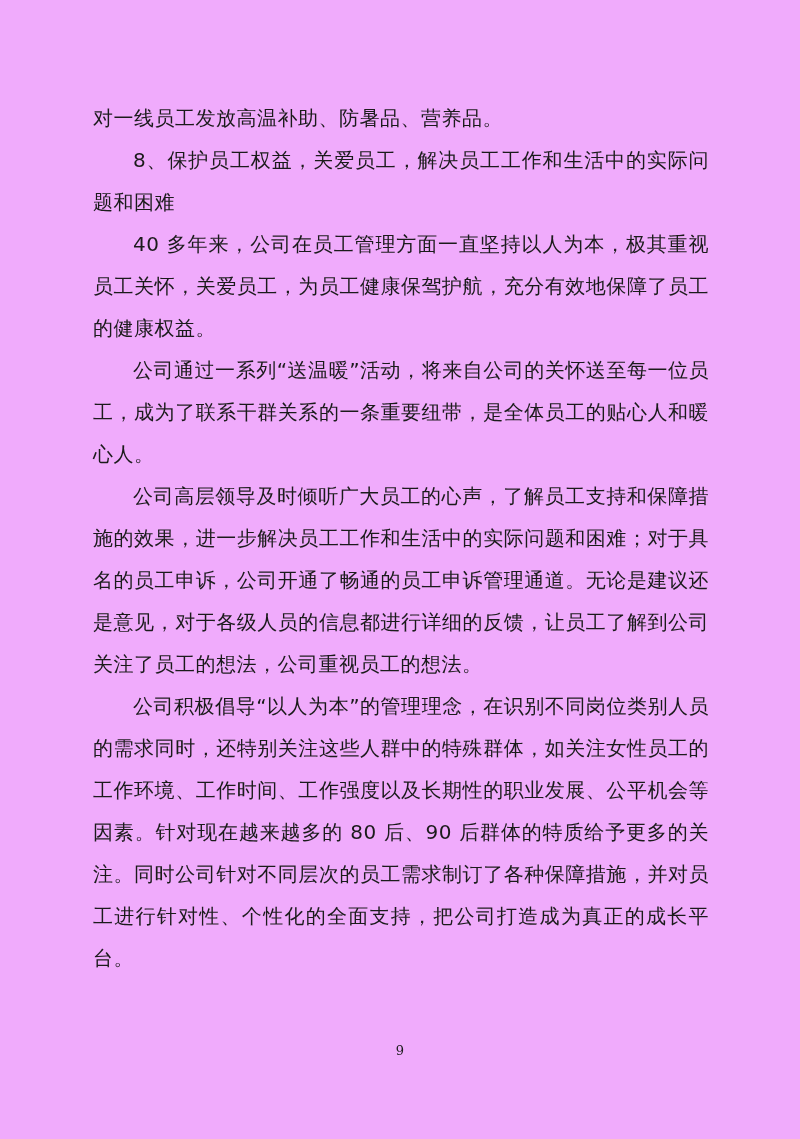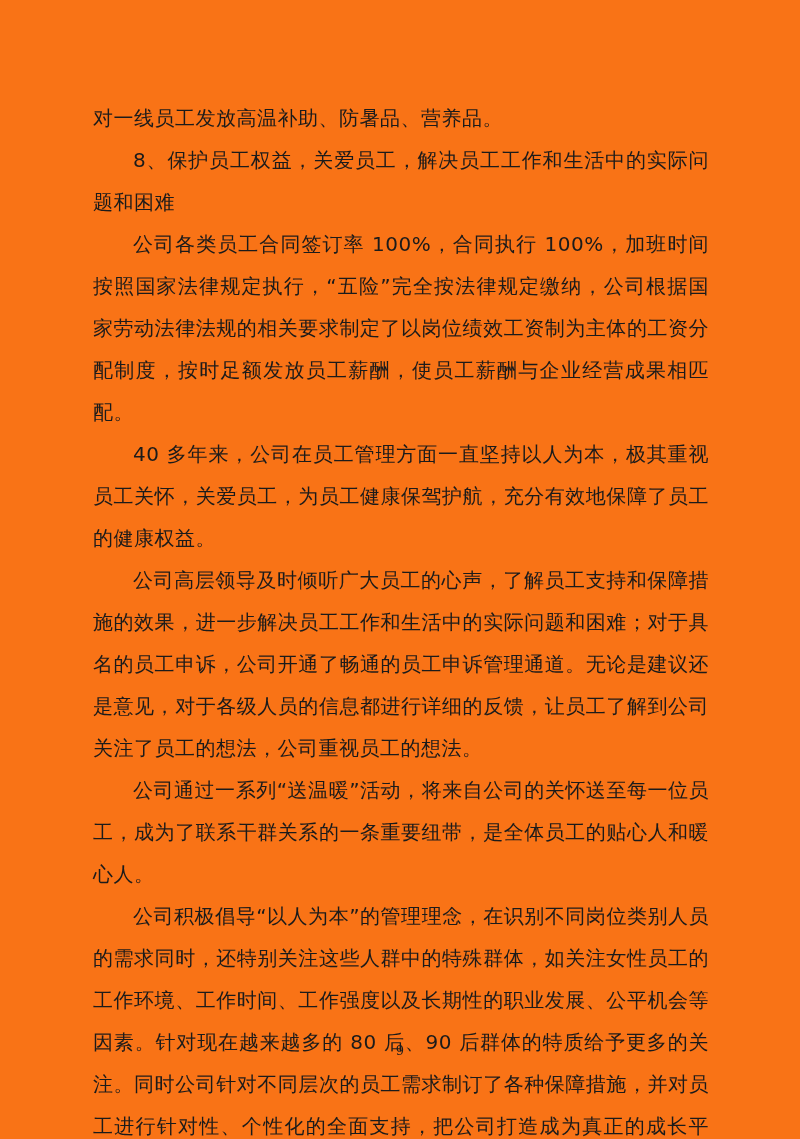--- a/index.html
+++ b/index.html
@@ -13,21 +13,21 @@
     position: relative;
     font-family: "DejaVu Sans", sans-serif;
     overflow: hidden;
   }
   .doc-page {
     position: absolute;
     left: 0;
     top: 0;
     width: 800px;
     height: 1139px;
-    background: #f97316;
+    background: #f0abfc;
   }
   .doc-content {
     position: absolute;
     left: 93px;
     top: 97px;
     width: 616px;
     color: #1b1b1b;
     font-size: 20px;
     line-height: 42px;
     text-align: justify;
@@ -54,22 +54,21 @@
     font-family: "DejaVu Serif", serif;
   }
 </style>
 </head>
 <body>
 
 <div class="doc-page">
   <div class="doc-content">
     <p>对一线员工发放高温补助、防暑品、营养品。</p>
     <p class="indent">8、保护员工权益，关爱员工，解决员工工作和生活中的实际问题和困难</p>
-    <p class="indent">公司各类员工合同签订率 100%，合同执行 100%，加班时间按照国家法律规定执行，“五险”完全按法律规定缴纳，公司根据国家劳动法律法规的相关要求制定了以岗位绩效工资制为主体的工资分配制度，按时足额发放员工薪酬，使员工薪酬与企业经营成果相匹配。</p>
     <p class="indent">40 多年来，公司在员工管理方面一直坚持以人为本，极其重视员工关怀，关爱员工，为员工健康保驾护航，充分有效地保障了员工的健康权益。</p>
+    <p class="indent">公司通过一系列“送温暖”活动，将来自公司的关怀送至每一位员工，成为了联系干群关系的一条重要纽带，是全体员工的贴心人和暖心人。</p>
     <p class="indent">公司高层领导及时倾听广大员工的心声，了解员工支持和保障措施的效果，进一步解决员工工作和生活中的实际问题和困难；对于具名的员工申诉，公司开通了畅通的员工申诉管理通道。无论是建议还是意见，对于各级人员的信息都进行详细的反馈，让员工了解到公司关注了员工的想法，公司重视员工的想法。</p>
-    <p class="indent">公司通过一系列“送温暖”活动，将来自公司的关怀送至每一位员工，成为了联系干群关系的一条重要纽带，是全体员工的贴心人和暖心人。</p>
     <p class="indent">公司积极倡导“以人为本”的管理理念，在识别不同岗位类别人员的需求同时，还特别关注这些人群中的特殊群体，如关注女性员工的工作环境、工作时间、工作强度以及长期性的职业发展、公平机会等因素。针对现在越来越多的 80 后、90 后群体的特质给予更多的关注。同时公司针对不同层次的员工需求制订了各种保障措施，并对员工进行针对性、个性化的全面支持，把公司打造成为真正的成长平台。</p>
   </div>
   <div class="page-footer">
     <span class="page-number">9</span>
   </div>
 </div>
 
 </body></html>

